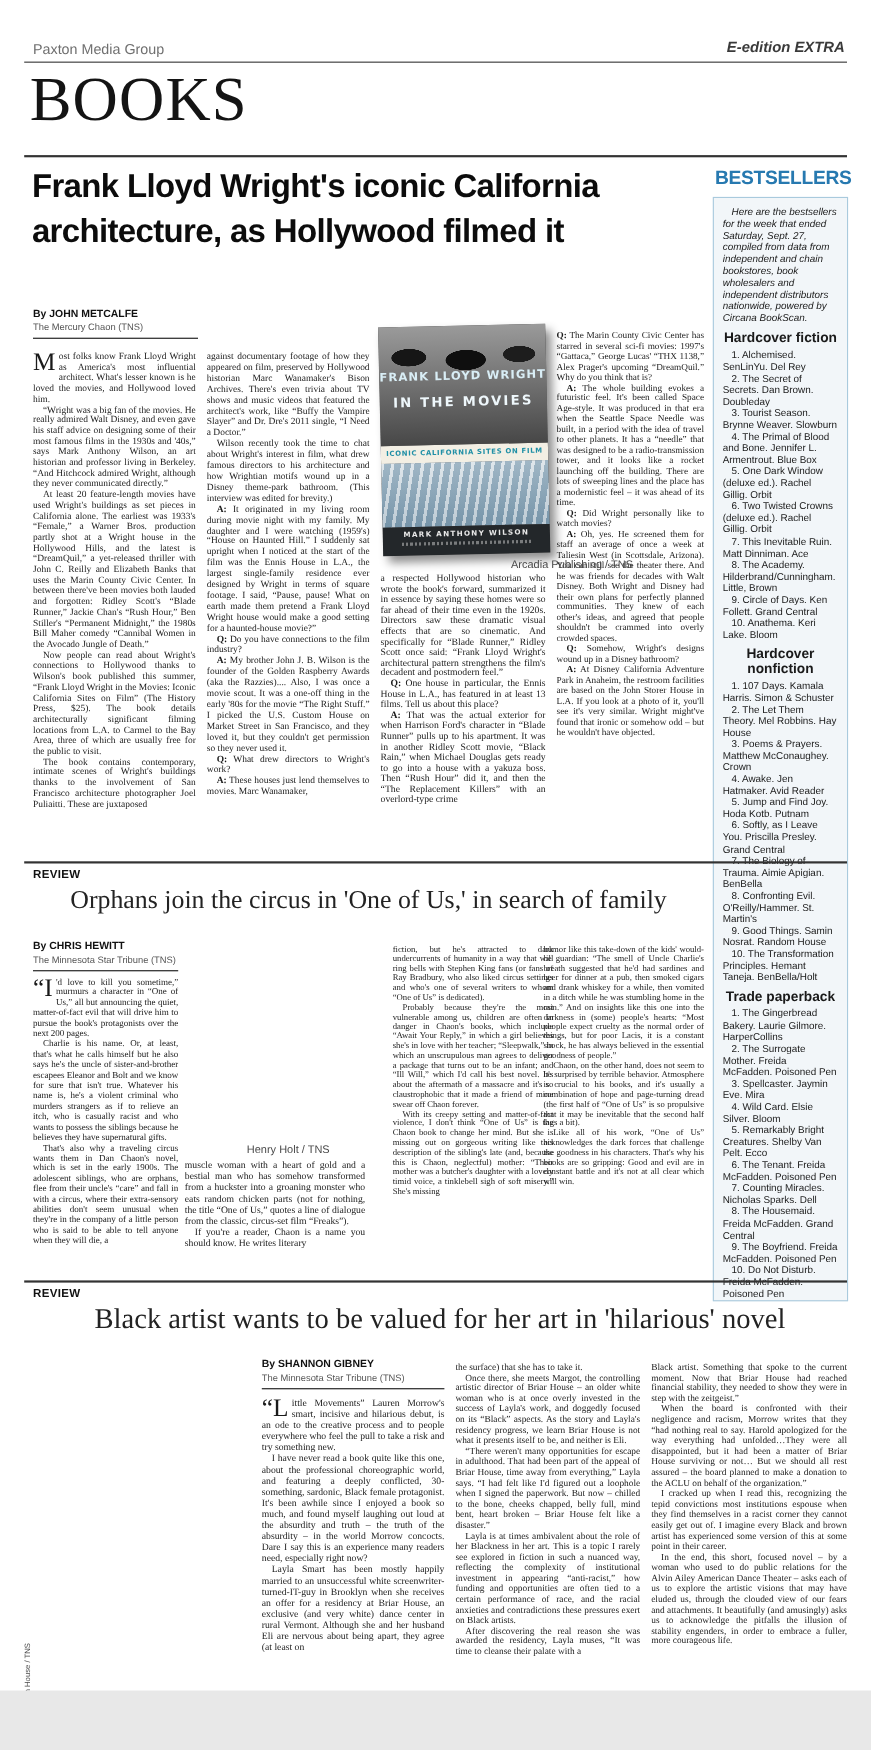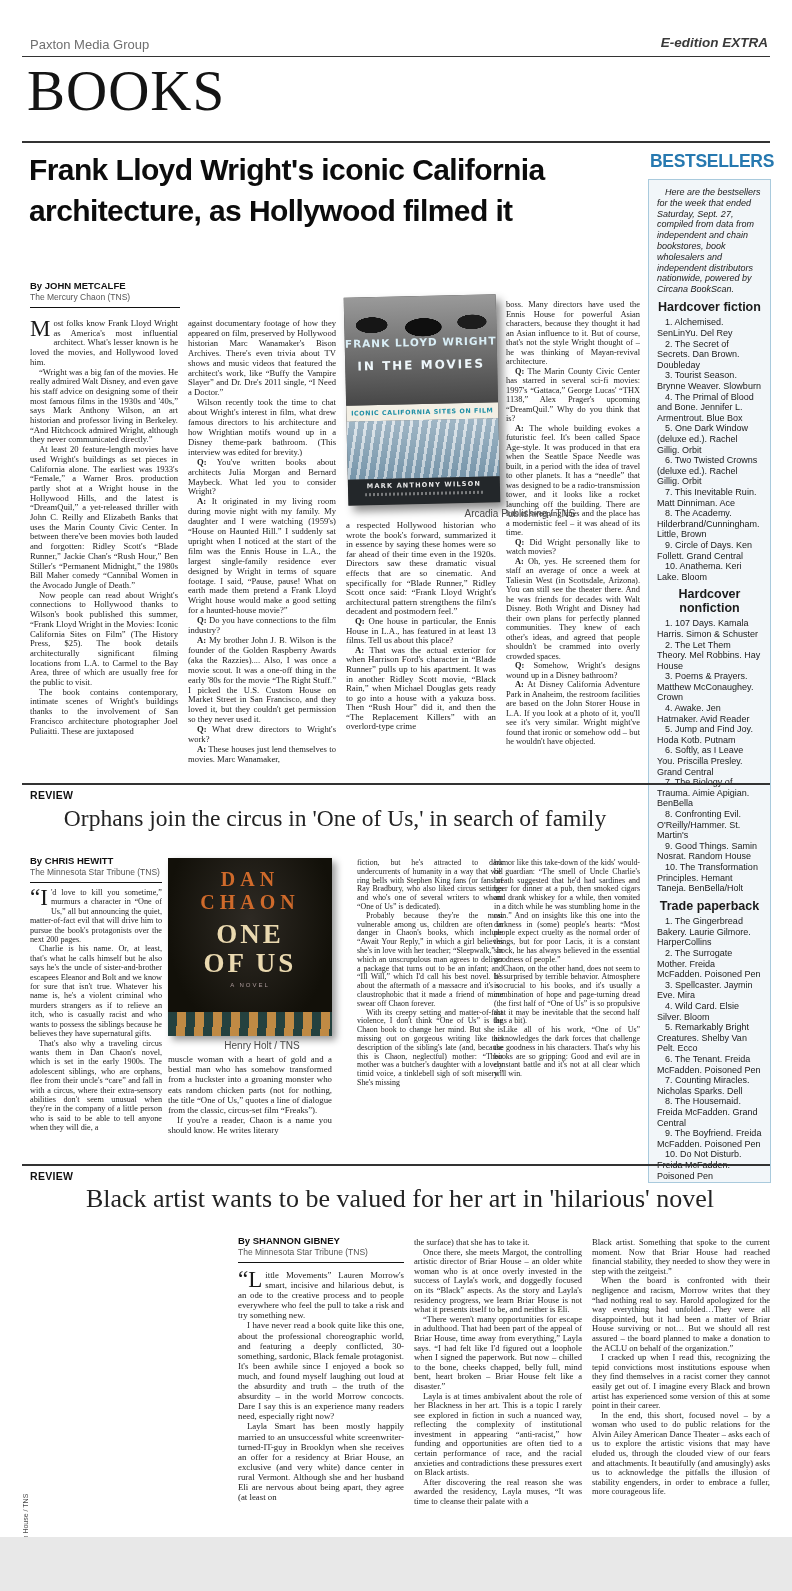--- a/index.html
+++ b/index.html
@@ -114,34 +114,32 @@
   <div class="ncol a1c1">
       <p><span class="dropcap">M</span>ost folks know Frank Lloyd Wright as America's most influential architect. What's lesser known is he loved the movies, and Hollywood loved him.</p>
       <p>“Wright was a big fan of the movies. He really admired Walt Disney, and even gave his staff advice on designing some of their most famous films in the 1930s and '40s,” says Mark Anthony Wilson, an art historian and professor living in Berkeley. “And Hitchcock admired Wright, although they never communicated directly.”</p>
       <p>At least 20 feature-length movies have used Wright's buildings as set pieces in California alone. The earliest was 1933's “Female,” a Warner Bros. production partly shot at a Wright house in the Hollywood Hills, and the latest is “DreamQuil,” a yet-released thriller with John C. Reilly and Elizabeth Banks that uses the Marin County Civic Center. In between there've been movies both lauded and forgotten: Ridley Scott's “Blade Runner,” Jackie Chan's “Rush Hour,” Ben Stiller's “Permanent Midnight,” the 1980s Bill Maher comedy “Cannibal Women in the Avocado Jungle of Death.”</p>
       <p>Now people can read about Wright's connections to Hollywood thanks to Wilson's book published this summer, “Frank Lloyd Wright in the Movies: Iconic California Sites on Film” (The History Press, $25). The book details architecturally significant filming locations from L.A. to Carmel to the Bay Area, three of which are usually free for the public to visit.</p>
       <p>The book contains contemporary, intimate scenes of Wright's buildings thanks to the involvement of San Francisco architecture photographer Joel Puliaitti. These are juxtaposed</p>
     </div>
   <div class="ncol a1c2">
       <p>against documentary footage of how they appeared on film, preserved by Hollywood historian Marc Wanamaker's Bison Archives. There's even trivia about TV shows and music videos that featured the architect's work, like “Buffy the Vampire Slayer” and Dr. Dre's 2011 single, “I Need a Doctor.”</p>
       <p>Wilson recently took the time to chat about Wright's interest in film, what drew famous directors to his architecture and how Wrightian motifs wound up in a Disney theme-park bathroom. (This interview was edited for brevity.)</p>
-      <p><b>Q:</b> You've written books about architects Julia Morgan and Bernard Maybeck. What led you to consider Wright?</p>
       <p><b>A:</b> It originated in my living room during movie night with my family. My daughter and I were watching (1959's) “House on Haunted Hill.” I suddenly sat upright when I noticed at the start of the film was the Ennis House in L.A., the largest single-family residence ever designed by Wright in terms of square footage. I said, “Pause, pause! What on earth made them pretend a Frank Lloyd Wright house would make a good setting for a haunted-house movie?”</p>
       <p><b>Q:</b> Do you have connections to the film industry?</p>
       <p><b>A:</b> My brother John J. B. Wilson is the founder of the Golden Raspberry Awards (aka the Razzies).... Also, I was once a movie scout. It was a one-off thing in the early '80s for the movie “The Right Stuff.” I picked the U.S. Custom House on Market Street in San Francisco, and they loved it, but they couldn't get permission so they never used it.</p>
       <p><b>Q:</b> What drew directors to Wright's work?</p>
       <p><b>A:</b> These houses just lend themselves to movies. Marc Wanamaker,</p>
     </div>
   <div class="ncol a1c3">
       <p>a respected Hollywood historian who wrote the book's forward, summarized it in essence by saying these homes were so far ahead of their time even in the 1920s. Directors saw these dramatic visual effects that are so cinematic. And specifically for “Blade Runner,” Ridley Scott once said: “Frank Lloyd Wright's architectural pattern strengthens the film's decadent and postmodern feel.”</p>
       <p><b>Q:</b> One house in particular, the Ennis House in L.A., has featured in at least 13 films. Tell us about this place?</p>
       <p><b>A:</b> That was the actual exterior for when Harrison Ford's character in “Blade Runner” pulls up to his apartment. It was in another Ridley Scott movie, “Black Rain,” when Michael Douglas gets ready to go into a house with a yakuza boss. Then “Rush Hour” did it, and then the “The Replacement Killers” with an overlord-type crime</p>
     </div>
   <div class="ncol a1c4">
-      <p>boss. Many directors have used the Ennis House for powerful Asian characters, because they thought it had an Asian influence to it. But of course, that's not the style Wright thought of – he was thinking of Mayan-revival architecture.</p>
       <p><b>Q:</b> The Marin County Civic Center has starred in several sci-fi movies: 1997's “Gattaca,” George Lucas' “THX 1138,” Alex Prager's upcoming “DreamQuil.” Why do you think that is?</p>
       <p><b>A:</b> The whole building evokes a futuristic feel. It's been called Space Age-style. It was produced in that era when the Seattle Space Needle was built, in a period with the idea of travel to other planets. It has a “needle” that was designed to be a radio-transmission tower, and it looks like a rocket launching off the building. There are lots of sweeping lines and the place has a modernistic feel – it was ahead of its time.</p>
       <p><b>Q:</b> Did Wright personally like to watch movies?</p>
       <p><b>A:</b> Oh, yes. He screened them for staff an average of once a week at Taliesin West (in Scottsdale, Arizona). You can still see the theater there. And he was friends for decades with Walt Disney. Both Wright and Disney had their own plans for perfectly planned communities. They knew of each other's ideas, and agreed that people shouldn't be crammed into overly crowded spaces.</p>
       <p><b>Q:</b> Somehow, Wright's designs wound up in a Disney bathroom?</p>
       <p><b>A:</b> At Disney California Adventure Park in Anaheim, the restroom facilities are based on the John Storer House in L.A. If you look at a photo of it, you'll see it's very similar. Wright might've found that ironic or somehow odd – but he wouldn't have objected.</p>
     </div>
 
   <div class="a1-photo">
     <div class="fl-top">
@@ -232,30 +230,20 @@
       <p>fiction, but he's attracted to dark undercurrents of humanity in a way that will ring bells with Stephen King fans (or fans of Ray Bradbury, who also liked circus settings and who's one of several writers to whom “One of Us” is dedicated).</p>
       <p>Probably because they're the most vulnerable among us, children are often in danger in Chaon's books, which include “Await Your Reply,” in which a girl believes she's in love with her teacher; “Sleepwalk,” in which an unscrupulous man agrees to deliver a package that turns out to be an infant; and “Ill Will,” which I'd call his best novel. It's about the aftermath of a massacre and it's so claustrophobic that it made a friend of mine swear off Chaon forever.</p>
       <p>With its creepy setting and matter-of-fact violence, I don't think “One of Us” is the Chaon book to change her mind. But she is missing out on gorgeous writing like this description of the sibling's late (and, because this is Chaon, neglectful) mother: “Their mother was a butcher's daughter with a lovely timid voice, a tinklebell sigh of soft misery.” She's missing</p>
     </div>
   <div class="ncol r1c4">
       <p>humor like this take-down of the kids' would-be guardian: “The smell of Uncle Charlie's breath suggested that he'd had sardines and beer for dinner at a pub, then smoked cigars and drank whiskey for a while, then vomited in a ditch while he was stumbling home in the rain.” And on insights like this one into the darkness in (some) people's hearts: “Most people expect cruelty as the normal order of things, but for poor Lacis, it is a constant shock, he has always believed in the essential goodness of people.”</p>
       <p>Chaon, on the other hand, does not seem to be surprised by terrible behavior. Atmosphere is crucial to his books, and it's usually a combination of hope and page-turning dread (the first half of “One of Us” is so propulsive that it may be inevitable that the second half lags a bit).</p>
       <p>Like all of his work, “One of Us” acknowledges the dark forces that challenge the goodness in his characters. That's why his books are so gripping: Good and evil are in constant battle and it's not at all clear which will win.</p>
     </div>
 
-  <div class="r1-cover">
-    <div style="margin-top:10px;">
-      <div class="oc-author">DAN</div>
-      <div class="oc-author">CHAON</div>
-      <div class="oc-title" style="margin-top:6px;">ONE</div>
-      <div class="oc-title">OF US</div>
-      <div class="oc-note">A NOVEL</div>
-    </div>
-    <div class="oc-stripes"></div>
-  </div>
   <div class="photo-cap r1-cap">Henry Holt / TNS</div>
 
   <div class="rule" style="left:22px;right:22px;top:1164px;height:1.5px;"></div>
   <div class="kicker" style="left:30px;top:1170px;">REVIEW</div>
   <div class="rev-headline r2-headline">Black artist wants to be valued for her art in 'hilarious' novel</div>
   <div class="byline r2-byline">
     <div class="byline-name">By SHANNON GIBNEY</div>
     <div class="byline-src">The Minnesota Star Tribune (TNS)</div>
   </div>
   <div class="ncol r2c1">

